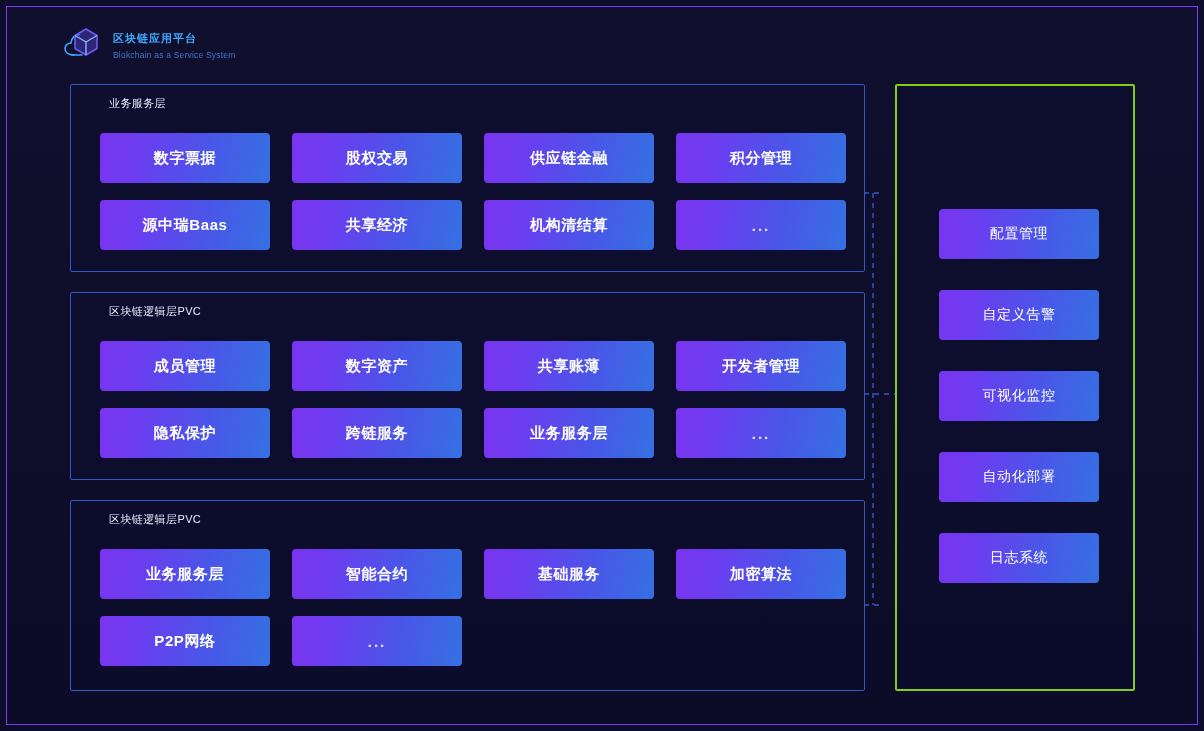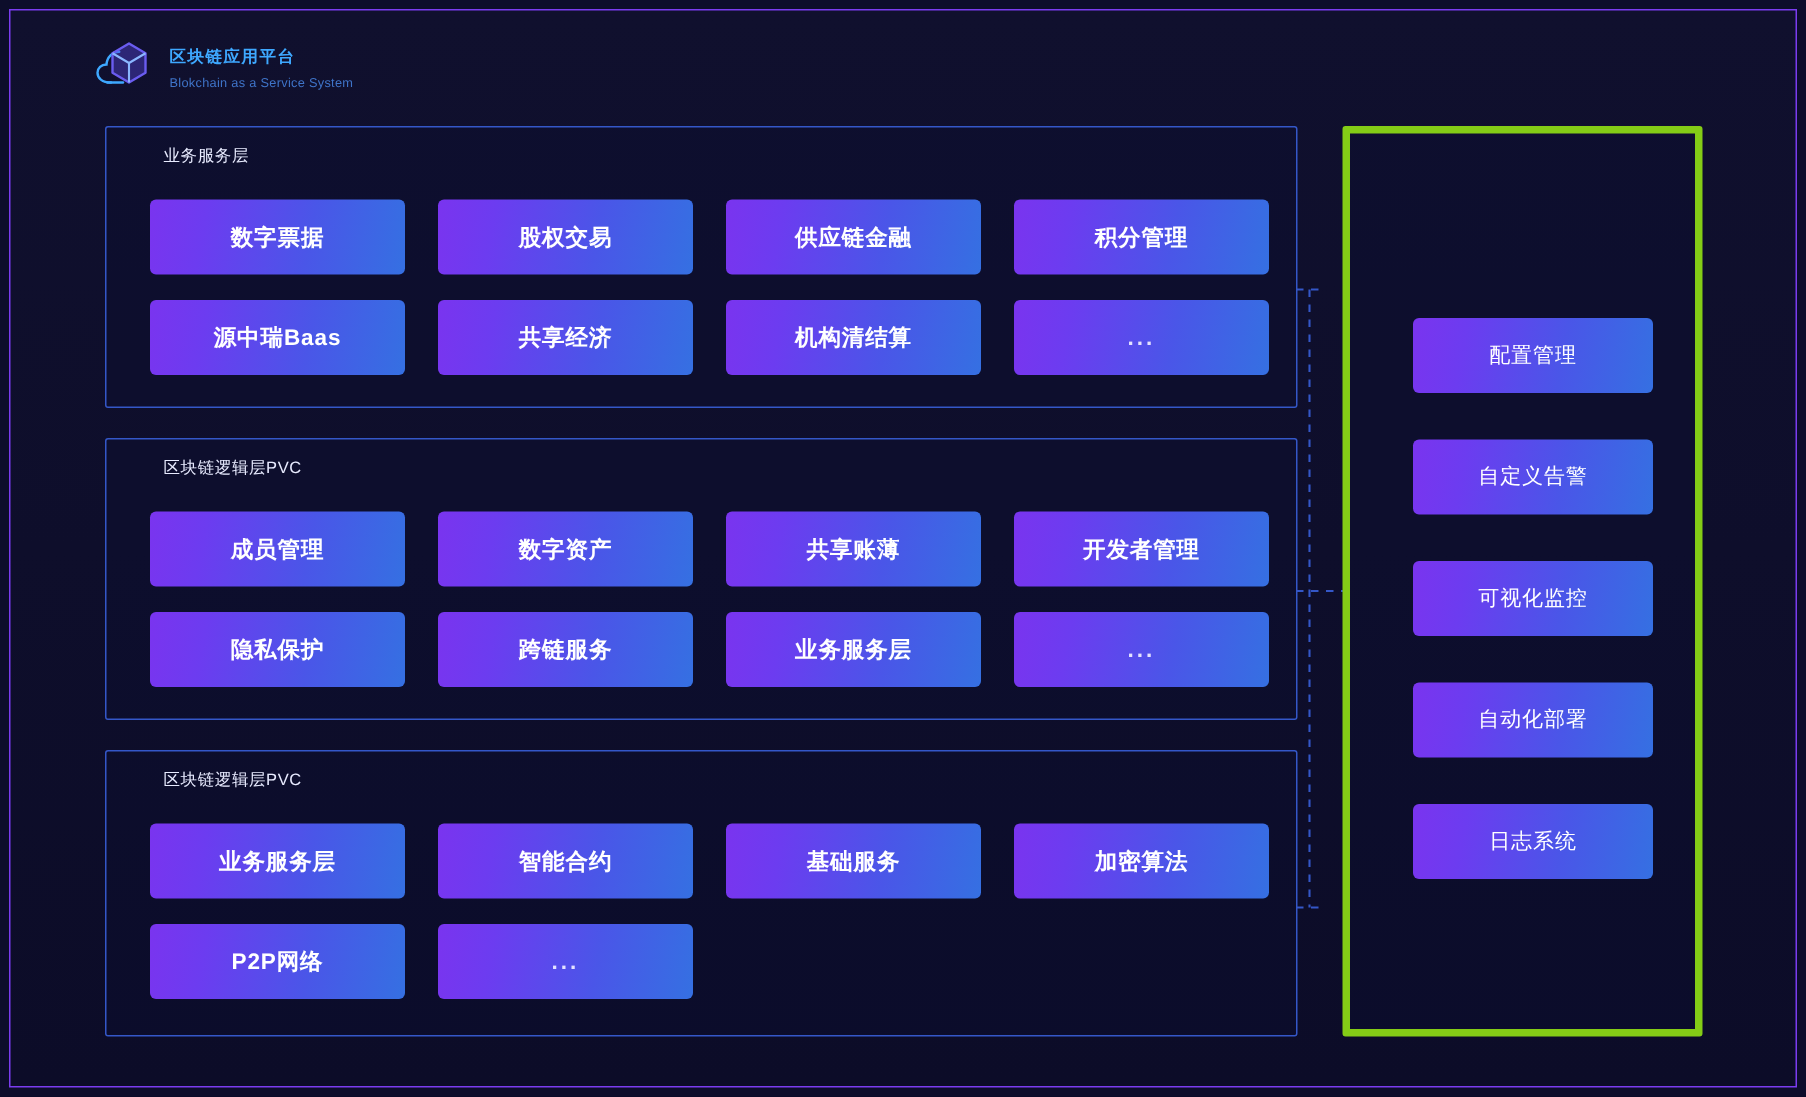--- a/index.html
+++ b/index.html
@@ -110,21 +110,21 @@
   }
   .tile.ellipsis { font-size: 15px; letter-spacing: 2px; color: #e4e2ff; }
 
   
   #right-panel {
     position: absolute;
     left: 895px;
     top: 84px;
     width: 240px;
     height: 607px;
-    border: 5px solid #84cc16;
+    border: 2px solid #84cc16;
     border-radius: 2px;
     background: rgba(12,14,48,0.35);
   }
   #right-list {
     position: absolute;
     left: 42px;
     top: 123px;
     display: flex;
     flex-direction: column;
     gap: 31px;

